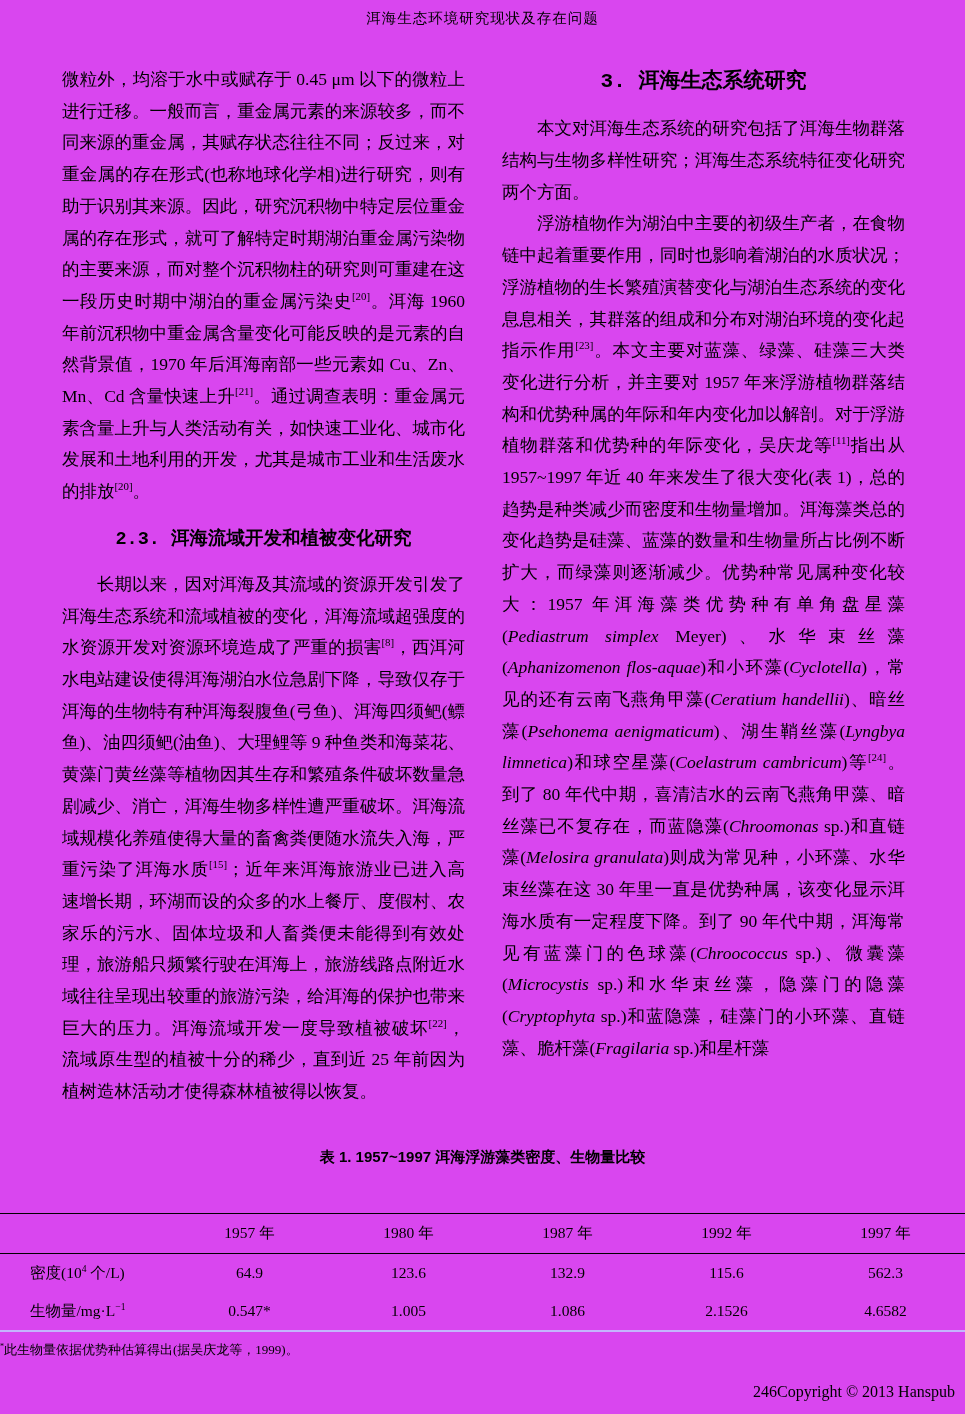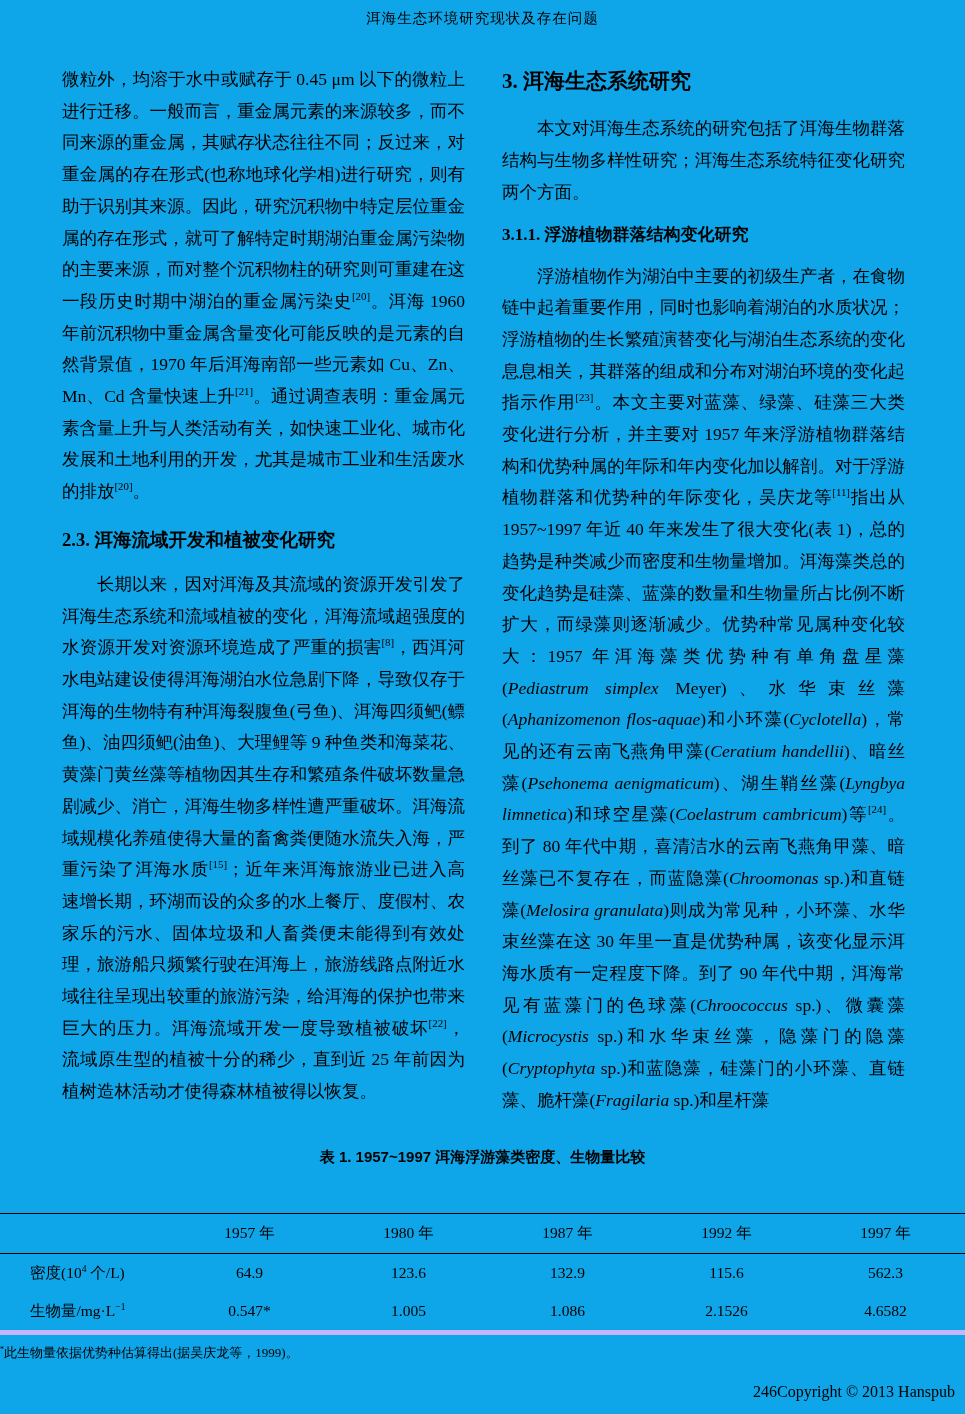--- a/index.html
+++ b/index.html
@@ -1,54 +1,54 @@
 <!DOCTYPE html>
 <html><head>
 <meta charset="utf-8">
 <style>
   * { margin: 0; padding: 0; box-sizing: border-box; }
   html, body { background: #ffffff; }
   body {
     width: 965px; height: 1414px; position: relative;
     font-family: "Liberation Serif", serif; color: #000;
   }
-  .page { position: absolute; inset: 0; background: #0ea5e9; overflow: hidden; }
+  .page { position: absolute; inset: 0; background: #d946ef; overflow: hidden; }
 
   .header-title {
     position: absolute; top: 9px; left: 0; right: 0;
     text-align: center; font-size: 14.5px; letter-spacing: 1px;
   }
 
   .columns {
     position: absolute; top: 64px; left: 62px; width: 843px;
     display: flex; gap: 37px;
   }
   .col { flex: 0 0 403px; width: 403px; font-size: 17.5px; line-height: 31.7px; text-align: justify; }
   p.body { text-indent: 2em; }
   p.noindent { text-indent: 0; }
 
   .sup { vertical-align: super; font-size: 0.62em; line-height: 0; }
   .i { font-style: italic; }
 
   h2.sec, h3.sec, h4.sec {
-    font-family: Liberation Serif, serif; font-weight: bold;
-    text-indent: 0; text-align: left; line-height: 1.3;
+    font-family: Liberation Mono, monospace; font-weight: bold;
+    text-indent: 0; text-align: center; line-height: 1.3;
   }
   h2.sec { font-size: 21px; margin: 4px 0 18px 0; }
   h3.sec { font-size: 18.5px; margin: 20px 0 17px 0; }
   h4.sec { font-size: 17px; margin: 16px 0 14px 0; }
 
   .table-block { position: absolute; top: 1143px; left: 0; right: 0; }
   .cap-en { text-align: center; font-weight: bold; font-size: 15px; }
   .cap-zh { text-align: center; font-weight: bold; font-size: 15px; margin-top: 5px;
             font-family: "Liberation Sans", sans-serif; }
 
   .datatable {
     margin-top: 46px;
-    border-top: 1px solid #000; border-bottom: 5px solid #c4b5fd;
+    border-top: 1px solid #000; border-bottom: 2px solid #c4b5fd;
     font-size: 15.5px;
   }
   .trow {
     display: grid; grid-template-columns: 170px repeat(5, 1fr);
     align-items: center; height: 38px;
   }
   .trow.thead { height: 40px; border-bottom: 1px solid #000; }
   .cell { text-align: center; }
   .cell.label { text-align: left; padding-left: 30px; }
 
@@ -69,21 +69,20 @@
   <div class="columns">
     <div class="col">
       <p class="body noindent"><span>微粒外，均溶于水中或赋存于 0.45 μm 以下的微粒上进行迁移。一般而言，重金属元素的来源较多，而不同来源的重金属，其赋存状态往往不同；反过来，对重金属的存在形式(也称地球化学相)进行研究，则有助于识别其来源。因此，研究沉积物中特定层位重金属的存在形式，就可了解特定时期湖泊重金属污染物的主要来源，而对整个沉积物柱的研究则可重建在这一段历史时期中湖泊的重金属污染史</span><span class="sup">[20]</span><span>。洱海 1960 年前沉积物中重金属含量变化可能反映的是元素的自然背景值，1970 年后洱海南部一些元素如 Cu、Zn、Mn、Cd 含量快速上升</span><span class="sup">[21]</span><span>。通过调查表明：重金属元素含量上升与人类活动有关，如快速工业化、城市化发展和土地利用的开发，尤其是城市工业和生活废水的排放</span><span class="sup">[20]</span><span>。</span></p>
       <h3 class="sec">2.3. 洱海流域开发和植被变化研究</h3>
       <p class="body"><span>长期以来，因对洱海及其流域的资源开发引发了洱海生态系统和流域植被的变化，洱海流域超强度的水资源开发对资源环境造成了严重的损害</span><span class="sup">[8]</span><span>，西洱河水电站建设使得洱海湖泊水位急剧下降，导致仅存于洱海的生物特有种洱海裂腹鱼(弓鱼)、洱海四须鲃(鳔鱼)、油四须鲃(油鱼)、大理鲤等 9 种鱼类和海菜花、黄藻门黄丝藻等植物因其生存和繁殖条件破坏数量急剧减少、消亡，洱海生物多样性遭严重破坏。洱海流域规模化养殖使得大量的畜禽粪便随水流失入海，严重污染了洱海水质</span><span class="sup">[15]</span><span>；近年来洱海旅游业已进入高速增长期，环湖而设的众多的水上餐厅、度假村、农家乐的污水、固体垃圾和人畜粪便未能得到有效处理，旅游船只频繁行驶在洱海上，旅游线路点附近水域往往呈现出较重的旅游污染，给洱海的保护也带来巨大的压力。洱海流域开发一度导致植被破坏</span><span class="sup">[22]</span><span>，流域原生型的植被十分的稀少，直到近 25 年前因为植树造林活动才使得森林植被得以恢复。</span></p>
     </div>
 
     <div class="col">
       <h2 class="sec">3. 洱海生态系统研究</h2>
       <p class="body">本文对洱海生态系统的研究包括了洱海生物群落结构与生物多样性研究；洱海生态系统特征变化研究两个方面。</p>
-      <h4 class="sec">3.1.1. 浮游植物群落结构变化研究</h4>
       <p class="body"><span>浮游植物作为湖泊中主要的初级生产者，在食物链中起着重要作用，同时也影响着湖泊的水质状况；浮游植物的生长繁殖演替变化与湖泊生态系统的变化息息相关，其群落的组成和分布对湖泊环境的变化起指示作用</span><span class="sup">[23]</span><span>。本文主要对蓝藻、绿藻、硅藻三大类变化进行分析，并主要对 1957 年来浮游植物群落结构和优势种属的年际和年内变化加以解剖。对于浮游植物群落和优势种的年际变化，吴庆龙等</span><span class="sup">[11]</span><span>指出从 1957~1997 年近 40 年来发生了很大变化(表 1)，总的趋势是种类减少而密度和生物量增加。洱海藻类总的变化趋势是硅藻、蓝藻的数量和生物量所占比例不断扩大，而绿藻则逐渐减少。优势种常见属种变化较大：1957 年洱海藻类优势种有单角盘星藻(</span><span class="i">Pediastrum simplex</span><span> Meyer)、水华束丝藻(</span><span class="i">Aphanizomenon flos-aquae</span><span>)和小环藻(</span><span class="i">Cyclotella</span><span>)，常见的还有云南飞燕角甲藻(</span><span class="i">Ceratium handellii</span><span>)、暗丝藻(</span><span class="i">Psehonema aenigmaticum</span><span>)、湖生鞘丝藻(</span><span class="i">Lyngbya limnetica</span><span>)和球空星藻(</span><span class="i">Coelastrum cambricum</span><span>)等</span><span class="sup">[24]</span><span>。到了 80 年代中期，喜清洁水的云南飞燕角甲藻、暗丝藻已不复存在，而蓝隐藻(</span><span class="i">Chroomonas</span><span> sp.)和直链藻(</span><span class="i">Melosira granulata</span><span>)则成为常见种，小环藻、水华束丝藻在这 30 年里一直是优势种属，该变化显示洱海水质有一定程度下降。到了 90 年代中期，洱海常见有蓝藻门的色球藻(</span><span class="i">Chroococcus</span><span> sp.)、微囊藻(</span><span class="i">Microcystis</span><span> sp.)和水华束丝藻，隐藻门的隐藻(</span><span class="i">Cryptophyta</span><span> sp.)和蓝隐藻，硅藻门的小环藻、直链藻、脆杆藻(</span><span class="i">Fragilaria</span><span> sp.)和星杆藻</span></p>
     </div>
   </div>
 
   <div class="table-block">
     <div class="cap-zh">表 1. 1957~1997 洱海浮游藻类密度、生物量比较</div>
 
     <div class="datatable">
       <div class="trow thead">
         <div class="cell label"></div>

